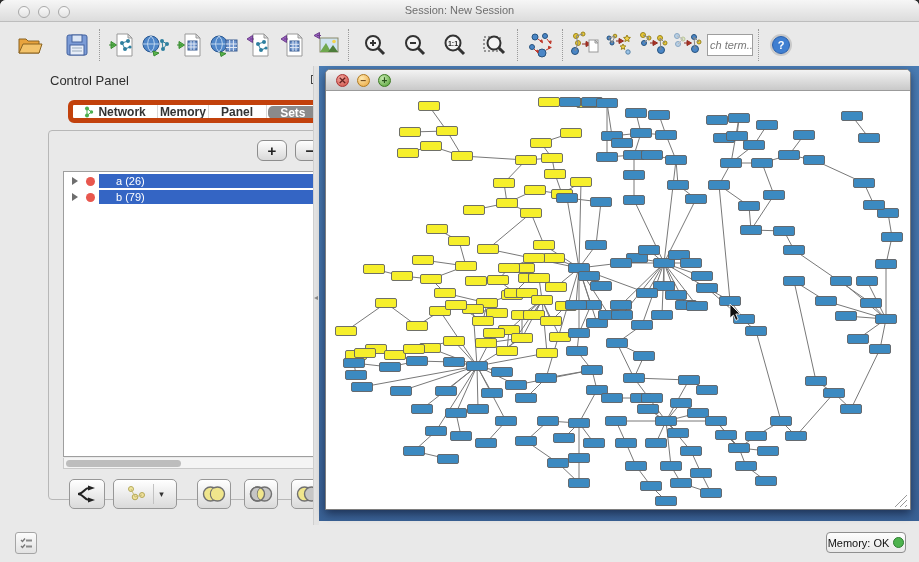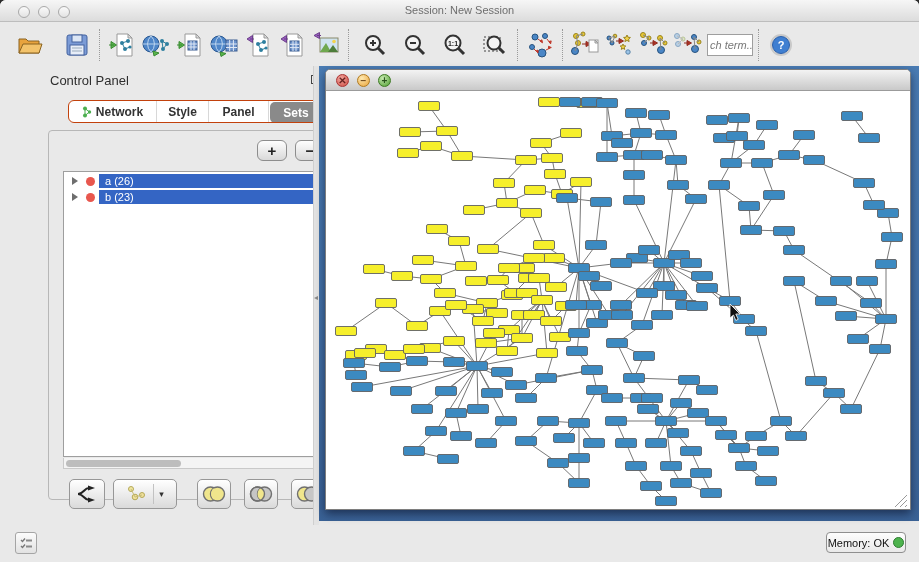--- a/index.html
+++ b/index.html
@@ -30,40 +30,40 @@
   .splitter { position:absolute; left:313px; top:0; width:6px; height:459px; background:#e3e3e3; border-left:1px solid #cfcfcf; }
   .split-handle { position:absolute; left:313px; top:225px; width:6px; height:14px; color:#8a8a8a; font-size:8px; line-height:14px; text-align:center; }
 
   
   .cp-header { position:absolute; left:0; top:0; width:100%; height:28px; }
   .cp-title { position:absolute; left:10px; top:7px; font-size:13px; color:#2e2e2e; }
   .cp-float { position:absolute; right:33px; top:9px; width:9px; height:9px; border:1.5px solid #444; }
   .cp-close { position:absolute; right:12px; top:5px; font-size:13px; font-weight:bold; color:#222; }
 
   .cp-tabs { position:absolute; left:28px; top:34px; width:256px; height:23px;
-    background:#fff; border:1px solid #c2410c; border-radius:6px; display:flex; overflow:hidden; }
+    background:#fff; border:5px solid #c2410c; border-radius:6px; display:flex; overflow:hidden; }
   .cp-tab { display:flex; align-items:center; justify-content:center; gap:4px;
     font-size:12px; font-weight:bold; color:#333; border-right:1px solid #d8d8d8; height:100%; }
   .cp-tab:last-child { border-right:none;text-align:center; }
   .cp-tab.sel { background:#8a8a8a; color:#fff; border-radius:5px; margin:1px; border-right:none; }
 
   .cp-body { position:absolute; left:8px; top:64px; width:297px; height:370px;
     border:1px solid #b7b7b7; border-radius:4px; }
   .setbtn { position:absolute; top:9px; width:30px; height:21px; border:1px solid #8d8d8d; border-radius:6px;
     background:linear-gradient(#fefefe,#d9d9d9); font-size:15px; font-weight:bold; color:#222;
     text-align:center; line-height:19px; }
   .setbtn.add { right:57px; } .setbtn.rem { right:19px; }
 
   .sets-list { position:absolute; left:14px; top:40px; width:269px; height:286px;
     background:#fff; border:1px solid #9e9e9e; overflow:hidden; }
   .set-row { position:relative; height:14px; margin-top:2px; font-size:11px; display:flex; align-items:center; }
   .row-tri { width:0; height:0; border-left:6px solid #6e6e6e; border-top:4px solid transparent;
     border-bottom:4px solid transparent; margin-left:8px; flex:0 0 auto; }
   .row-dot { width:9px; height:9px; border-radius:50%; background:#e8574e; margin-left:8px; flex:0 0 auto; }
-  .row-label { flex:1; height:14px; line-height:14px; color:#fff; background:#3465c4; margin-left:4px; padding-left:6px; }
+  .row-label { flex:1; height:14px; line-height:14px; color:#fff; background:#3465c4; margin-left:4px; padding-left:17px; }
   .hscroll { position:absolute; left:14px; top:327px; width:269px; height:11px; background:#f4f4f4; border:1px solid #c9c9c9; border-top:none; }
   .hthumb { position:absolute; left:2px; top:1.5px; width:115px; height:7px; border-radius:4px; background:#bdbdbd; }
 
   .cp-btnrow { position:absolute; left:0; top:348px; width:100%; height:34px; }
   .cbtn { position:absolute; height:30px; border:1px solid #979797; border-radius:5px;
     background:linear-gradient(#ffffff,#dadada); display:flex; align-items:center; justify-content:center; }
 
   
   .desktop { position:absolute; left:319px; top:0; width:600px; height:455px;
     background:linear-gradient(180deg,#4a7cb4 0%,#4270a6 55%,#3a6296 100%); }
@@ -317,21 +317,21 @@
         <div class="cp-tab" style="width:88px">
           <svg width="10" height="12" viewBox="0 0 10 12">
             <circle cx="3" cy="2.5" r="2" fill="#4caf50"></circle>
               <circle cx="7.5" cy="6" r="1.7" fill="#4caf50"></circle>
               <circle cx="3" cy="9.5" r="2" fill="#4caf50"></circle>
             <path d="M3 2.5 L7.5 6 L3 9.5 M3 2.5 L3 9.5" stroke="#4caf50" fill="none"></path>
           </svg>
           <span>Network</span>
         </div>
         <div class="cp-tab" style="width:52px">
-          <span>Style</span>
+          <span>Memory</span>
         </div>
         <div class="cp-tab" style="width:60px">
           <span>Panel</span>
         </div>
         <div class="cp-tab sel" style="width:52px">
           <span>Sets</span>
         </div>
       </div>
 
       <div class="cp-body">
@@ -340,21 +340,21 @@
 
         <div class="sets-list">
           <div class="set-row">
             <div class="row-tri"></div>
             <div class="row-dot"></div>
             <div class="row-label">a (26)</div>
           </div>
           <div class="set-row">
             <div class="row-tri"></div>
             <div class="row-dot"></div>
-            <div class="row-label">b (23)</div>
+            <div class="row-label">b (79)</div>
           </div>
         </div>
         <div class="hscroll">
           <div class="hthumb"></div>
         </div>
 
         <div class="cp-btnrow">
           <div class="cbtn" style="left:20px;width:36px">
             <svg width="22" height="18" viewBox="0 0 22 18">
               <path d="M2 9 C8 9 8 3 13 3 M2 9 C8 9 8 15 13 15" stroke="#222" stroke-width="2" fill="none"></path>

